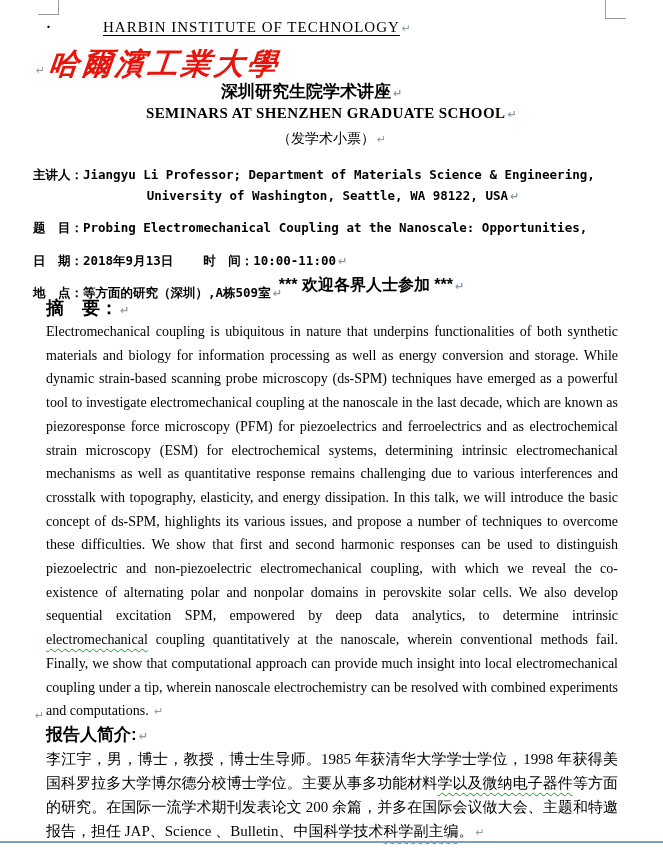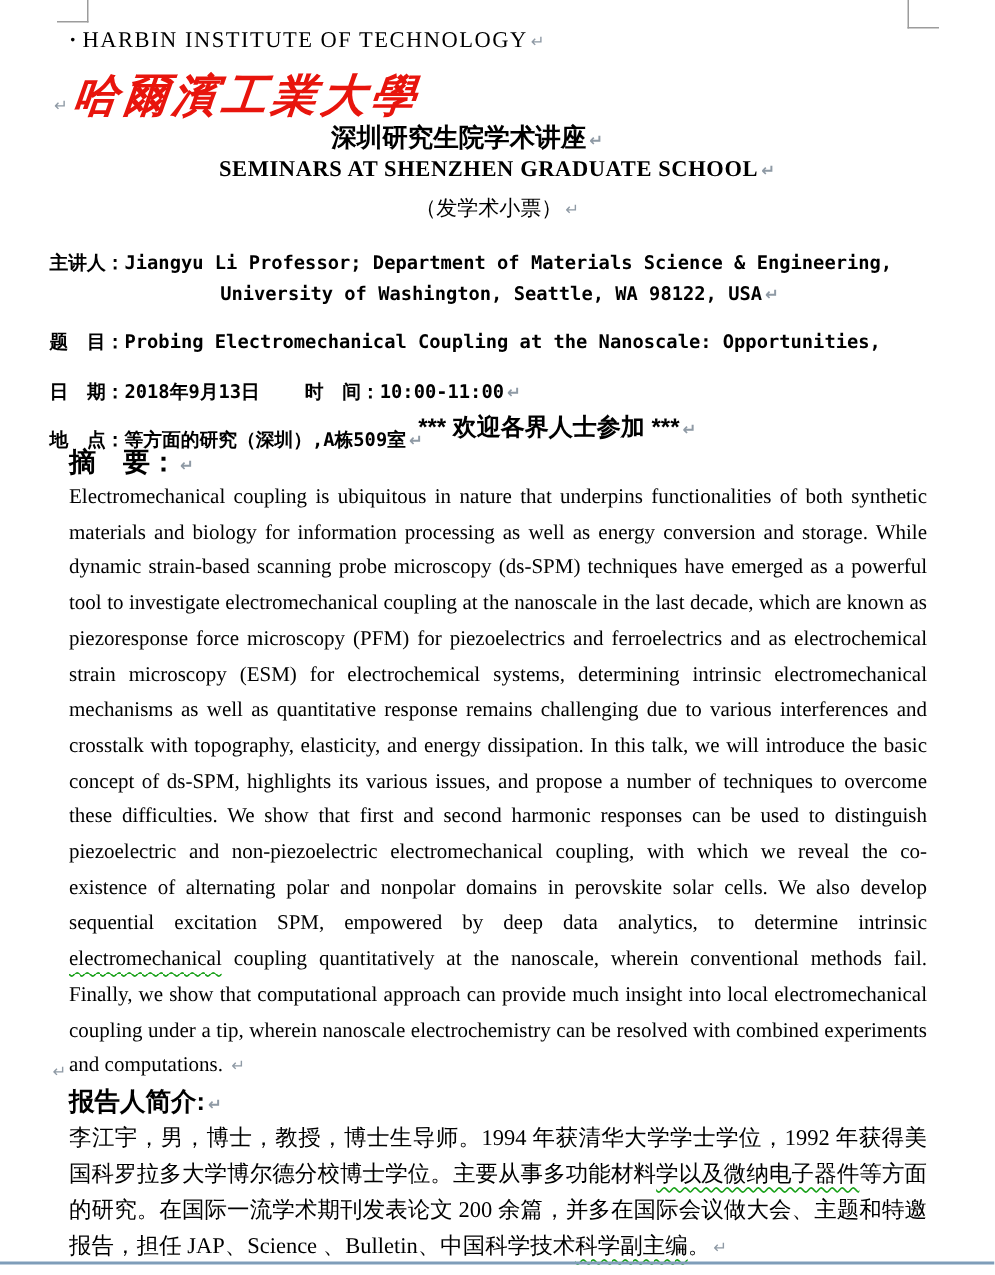--- a/index.html
+++ b/index.html
@@ -15,21 +15,21 @@
   .crop-right { position:absolute; left:605px; top:0; width:20px; height:18px;
                 border-left:1px solid #9c9c9c;  border-bottom:1px solid #9c9c9c; }
 
   .pilcrow { color:#8f9aa5; font-size:11px; font-family:"DejaVu Sans", sans-serif;
              vertical-align:baseline; margin-left:2px; }
 
   
   .header-line { position:absolute; left:46px; top:19px; font-size:15px;
                  letter-spacing:1px; white-space:nowrap; }
   .header-bullet { text-decoration:none; margin-right:3px; font-weight:bold; }
-  .header-title  { text-underline-offset:3px; }
+  .header-title  { text-decoration:underline; text-underline-offset:3px;margin-left:48px; }
 
   .logo-line { position:absolute; left:34px; top:44px; white-space:nowrap; }
   .logo-zh { color:#e8150d; font-size:30px; font-weight:bold; font-style:italic;
              font-family:"DejaVu Serif", serif; letter-spacing:3px;
              display:inline-block; transform:skewX(-6deg); }
 
   
   .title-zh { position:absolute; left:0; top:80px; width:623px; text-align:center;
               font-family:"Liberation Sans", sans-serif; font-weight:bold; font-size:17px; }
   .title-en { position:absolute; left:0; top:105px; width:663px; text-align:center;
@@ -130,18 +130,18 @@
 
   <div class="empty-line">
     <span class="pilcrow">↵</span>
   </div>
 
   <div class="bio-heading">
     <span>报告人简介:</span><span class="pilcrow">↵</span>
   </div>
 
   <div class="bio">
-    <span>李江宇，男，博士，教授，博士生导师。1994 年获清华大学学士学位，1992 年获得美国科罗拉多大学博尔德分校博士学位。主要从事多功能材料</span><span class="squiggle">学以及微纳电子器件</span><span>等方面的研究。在国际一流学术期刊发表论文 200 余篇，并多在国际会议做大会、主题和特邀报告，担任 JAP、Science 、Bulletin、中国科学技术</span><span class="squiggle">科学副主编</span><span>。</span><span class="pilcrow">↵</span>
+    <span>李江宇，男，博士，教授，博士生导师。1985 年获清华大学学士学位，1998 年获得美国科罗拉多大学博尔德分校博士学位。主要从事多功能材料</span><span class="squiggle">学以及微纳电子器件</span><span>等方面的研究。在国际一流学术期刊发表论文 200 余篇，并多在国际会议做大会、主题和特邀报告，担任 JAP、Science 、Bulletin、中国科学技术</span><span class="squiggle">科学副主编</span><span>。</span><span class="pilcrow">↵</span>
   </div>
 
   <div class="page-bottom-edge"></div>
 
 </div>
 
 </body></html>

